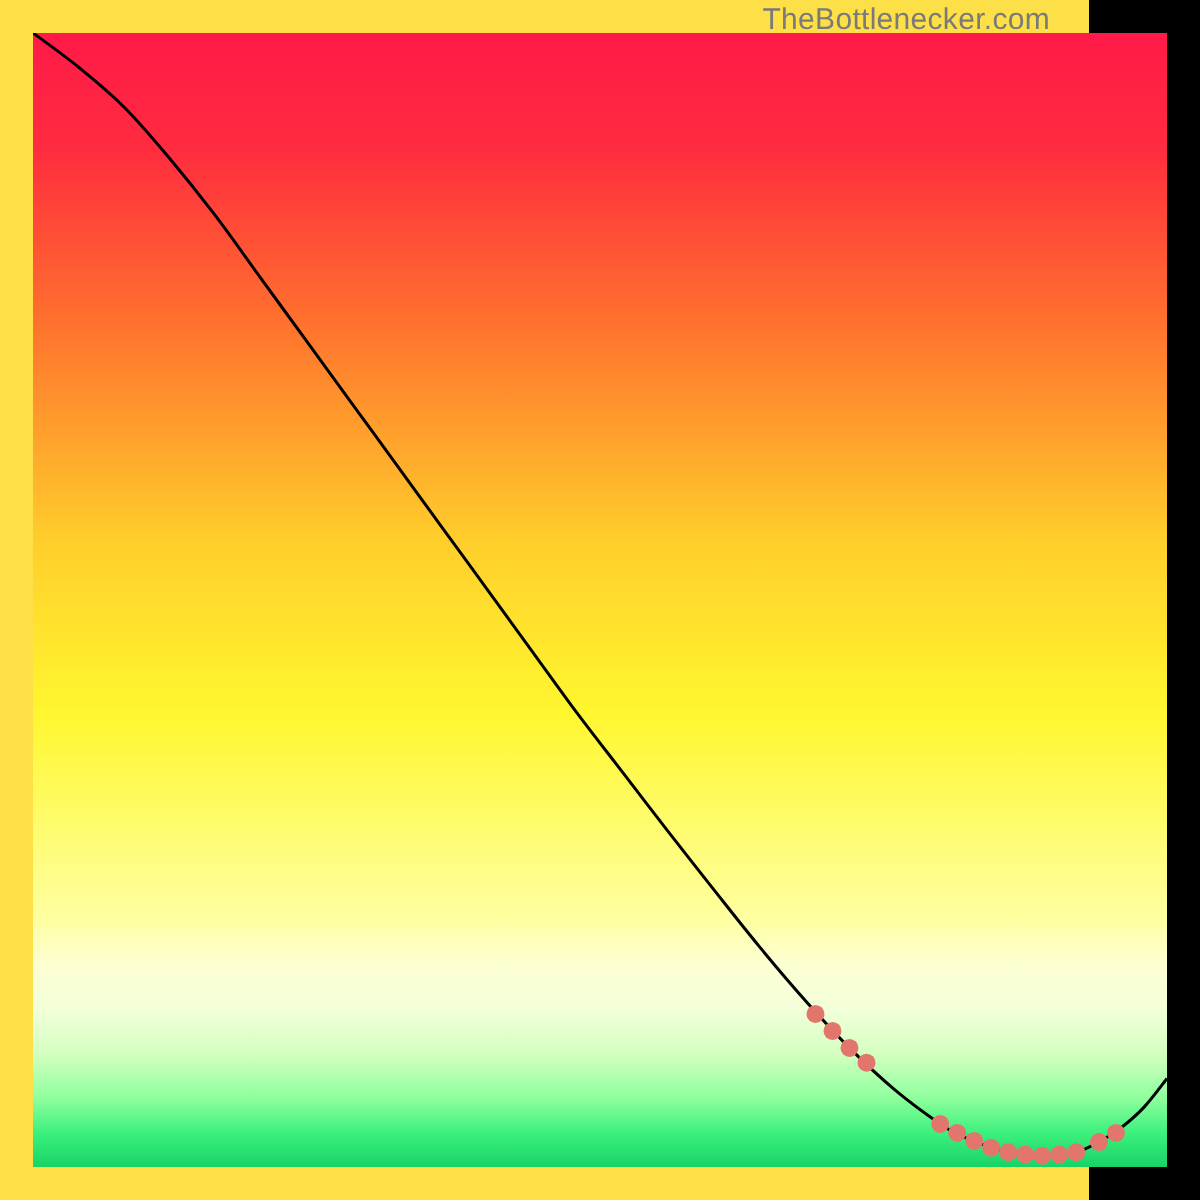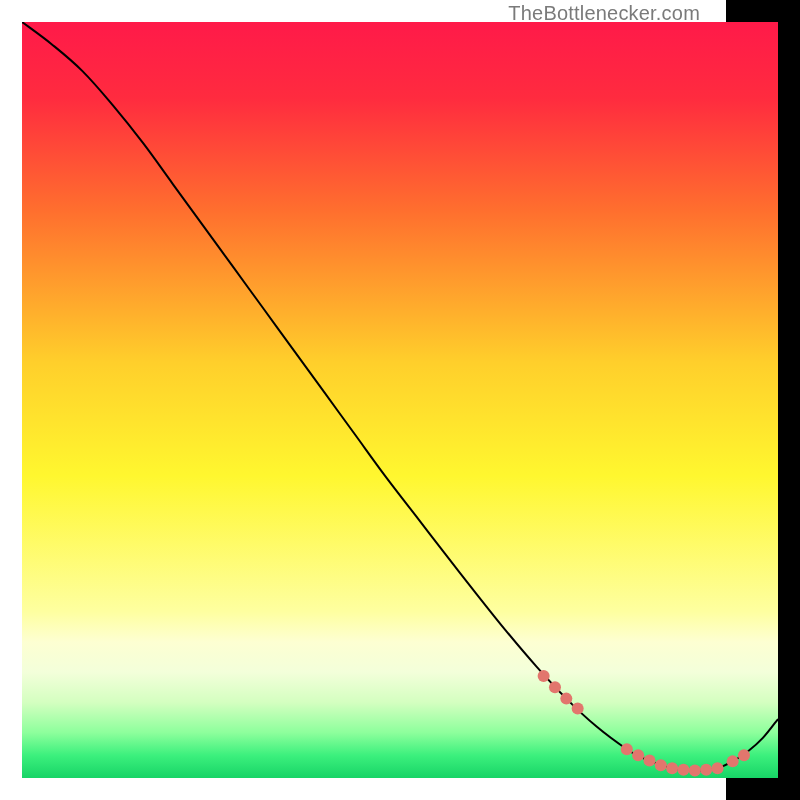--- a/index.html
+++ b/index.html
@@ -8,21 +8,21 @@
     width: 800px;
     height: 800px;
     background: #000;
     overflow: hidden;
     font-family: Arial, Helvetica, sans-serif;
   }
   .frame {
     position: relative;
     width: 726px;
     height: 800px;
-    background: #ffffff;
+    background: #fde047;
   }
   .plot {
     position: absolute;
     left: 22px;
     top: 22px;
     width: 756px;
     height: 756px;
   }
   .gradient-bg {
     position: absolute;

